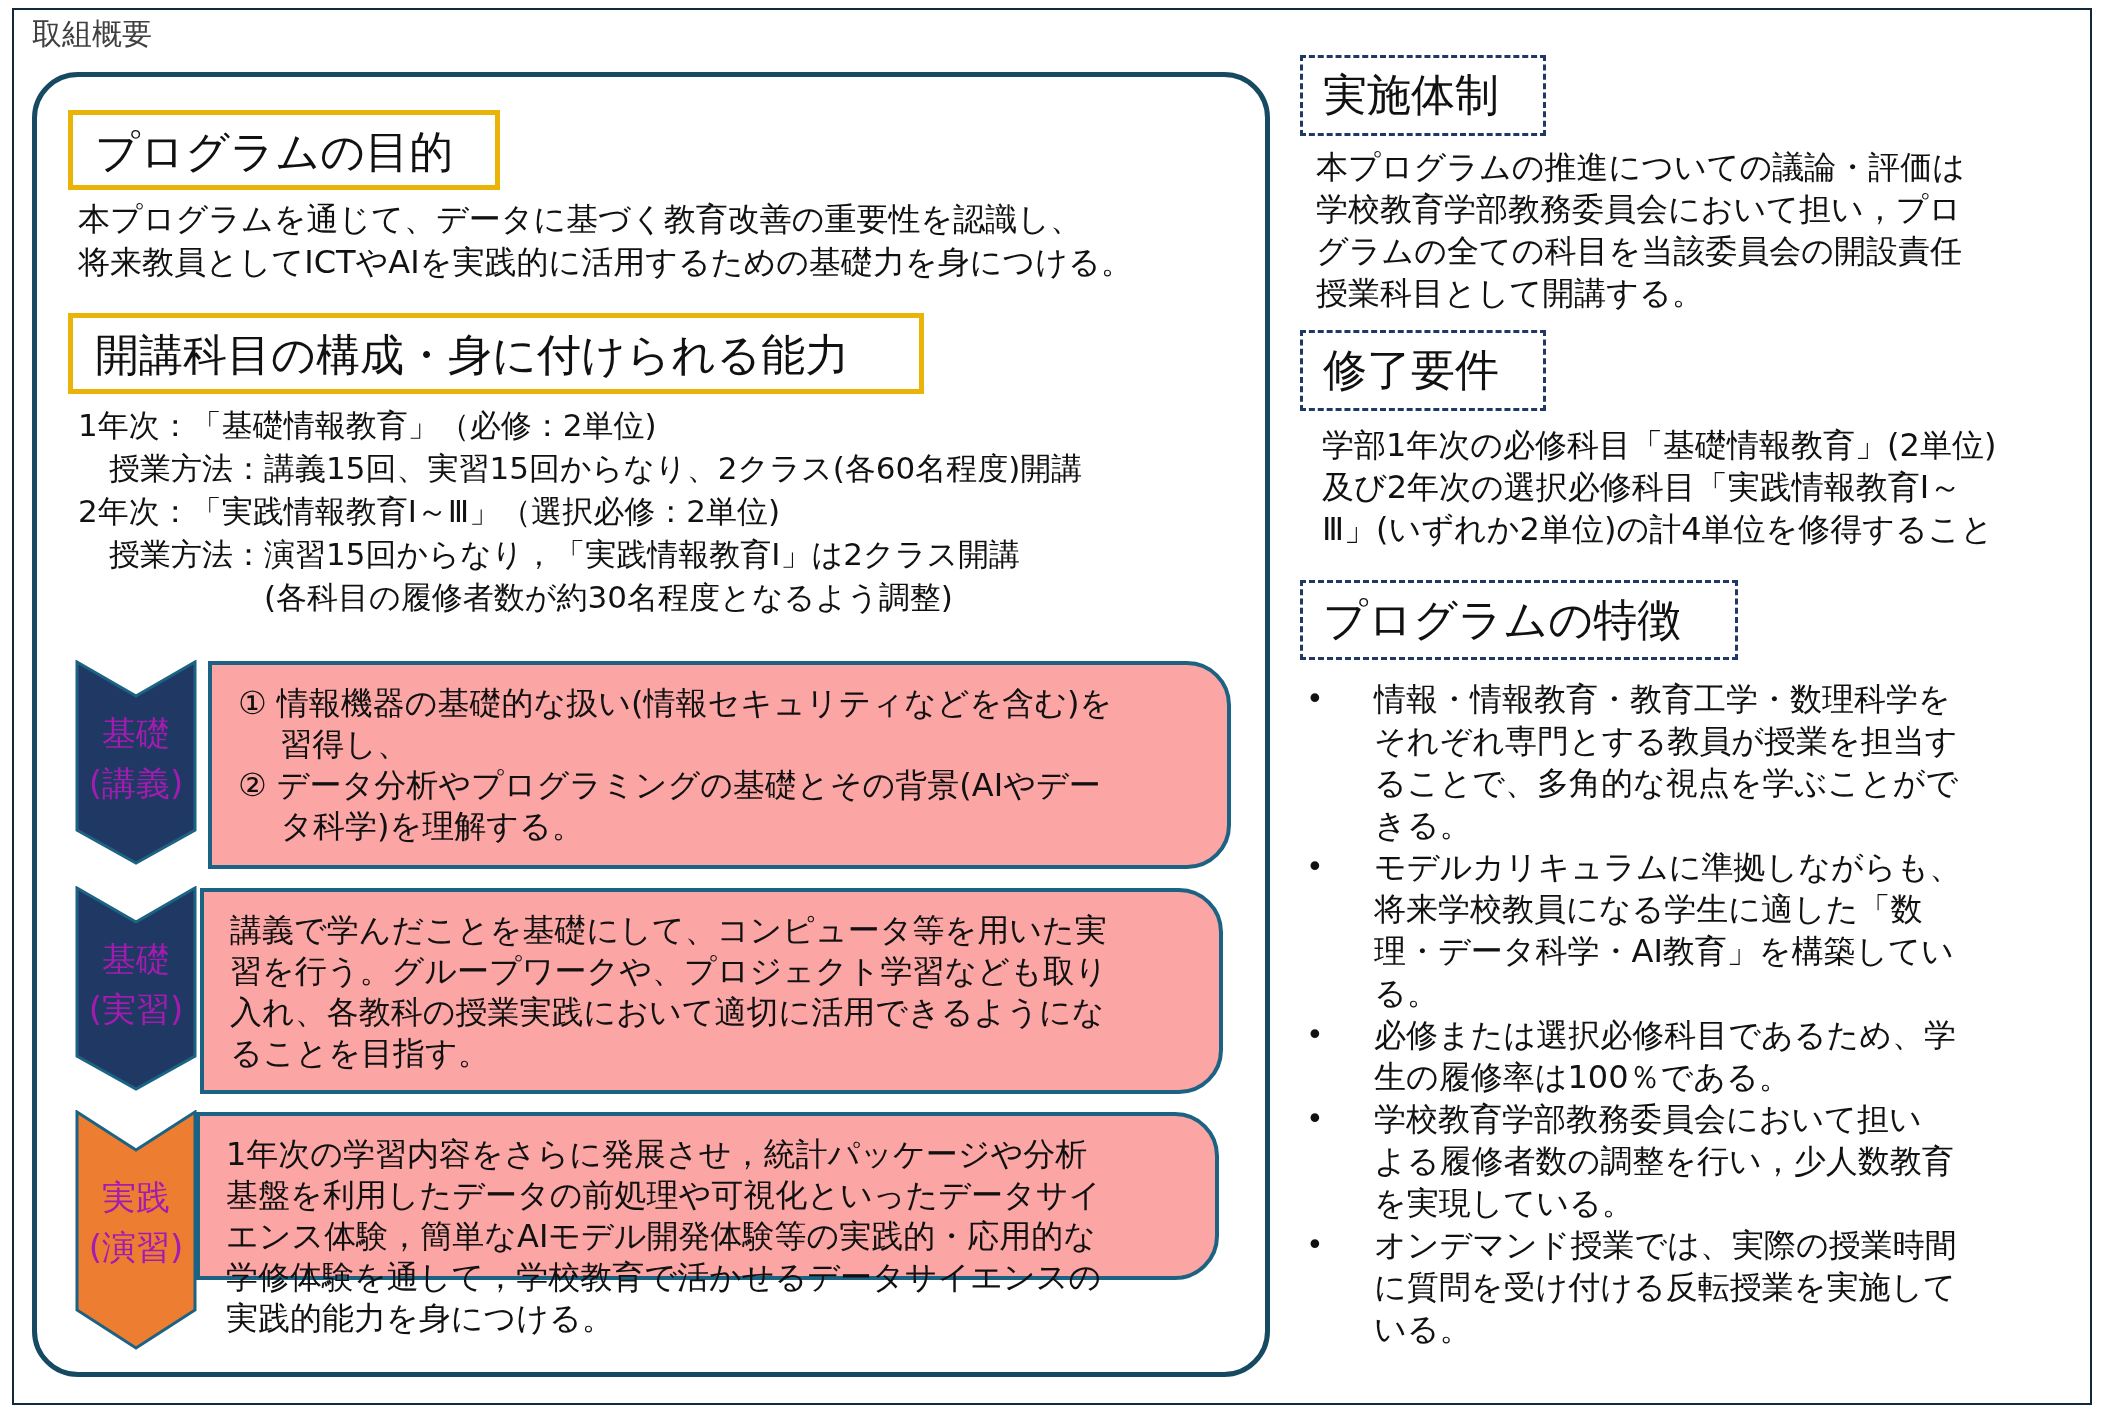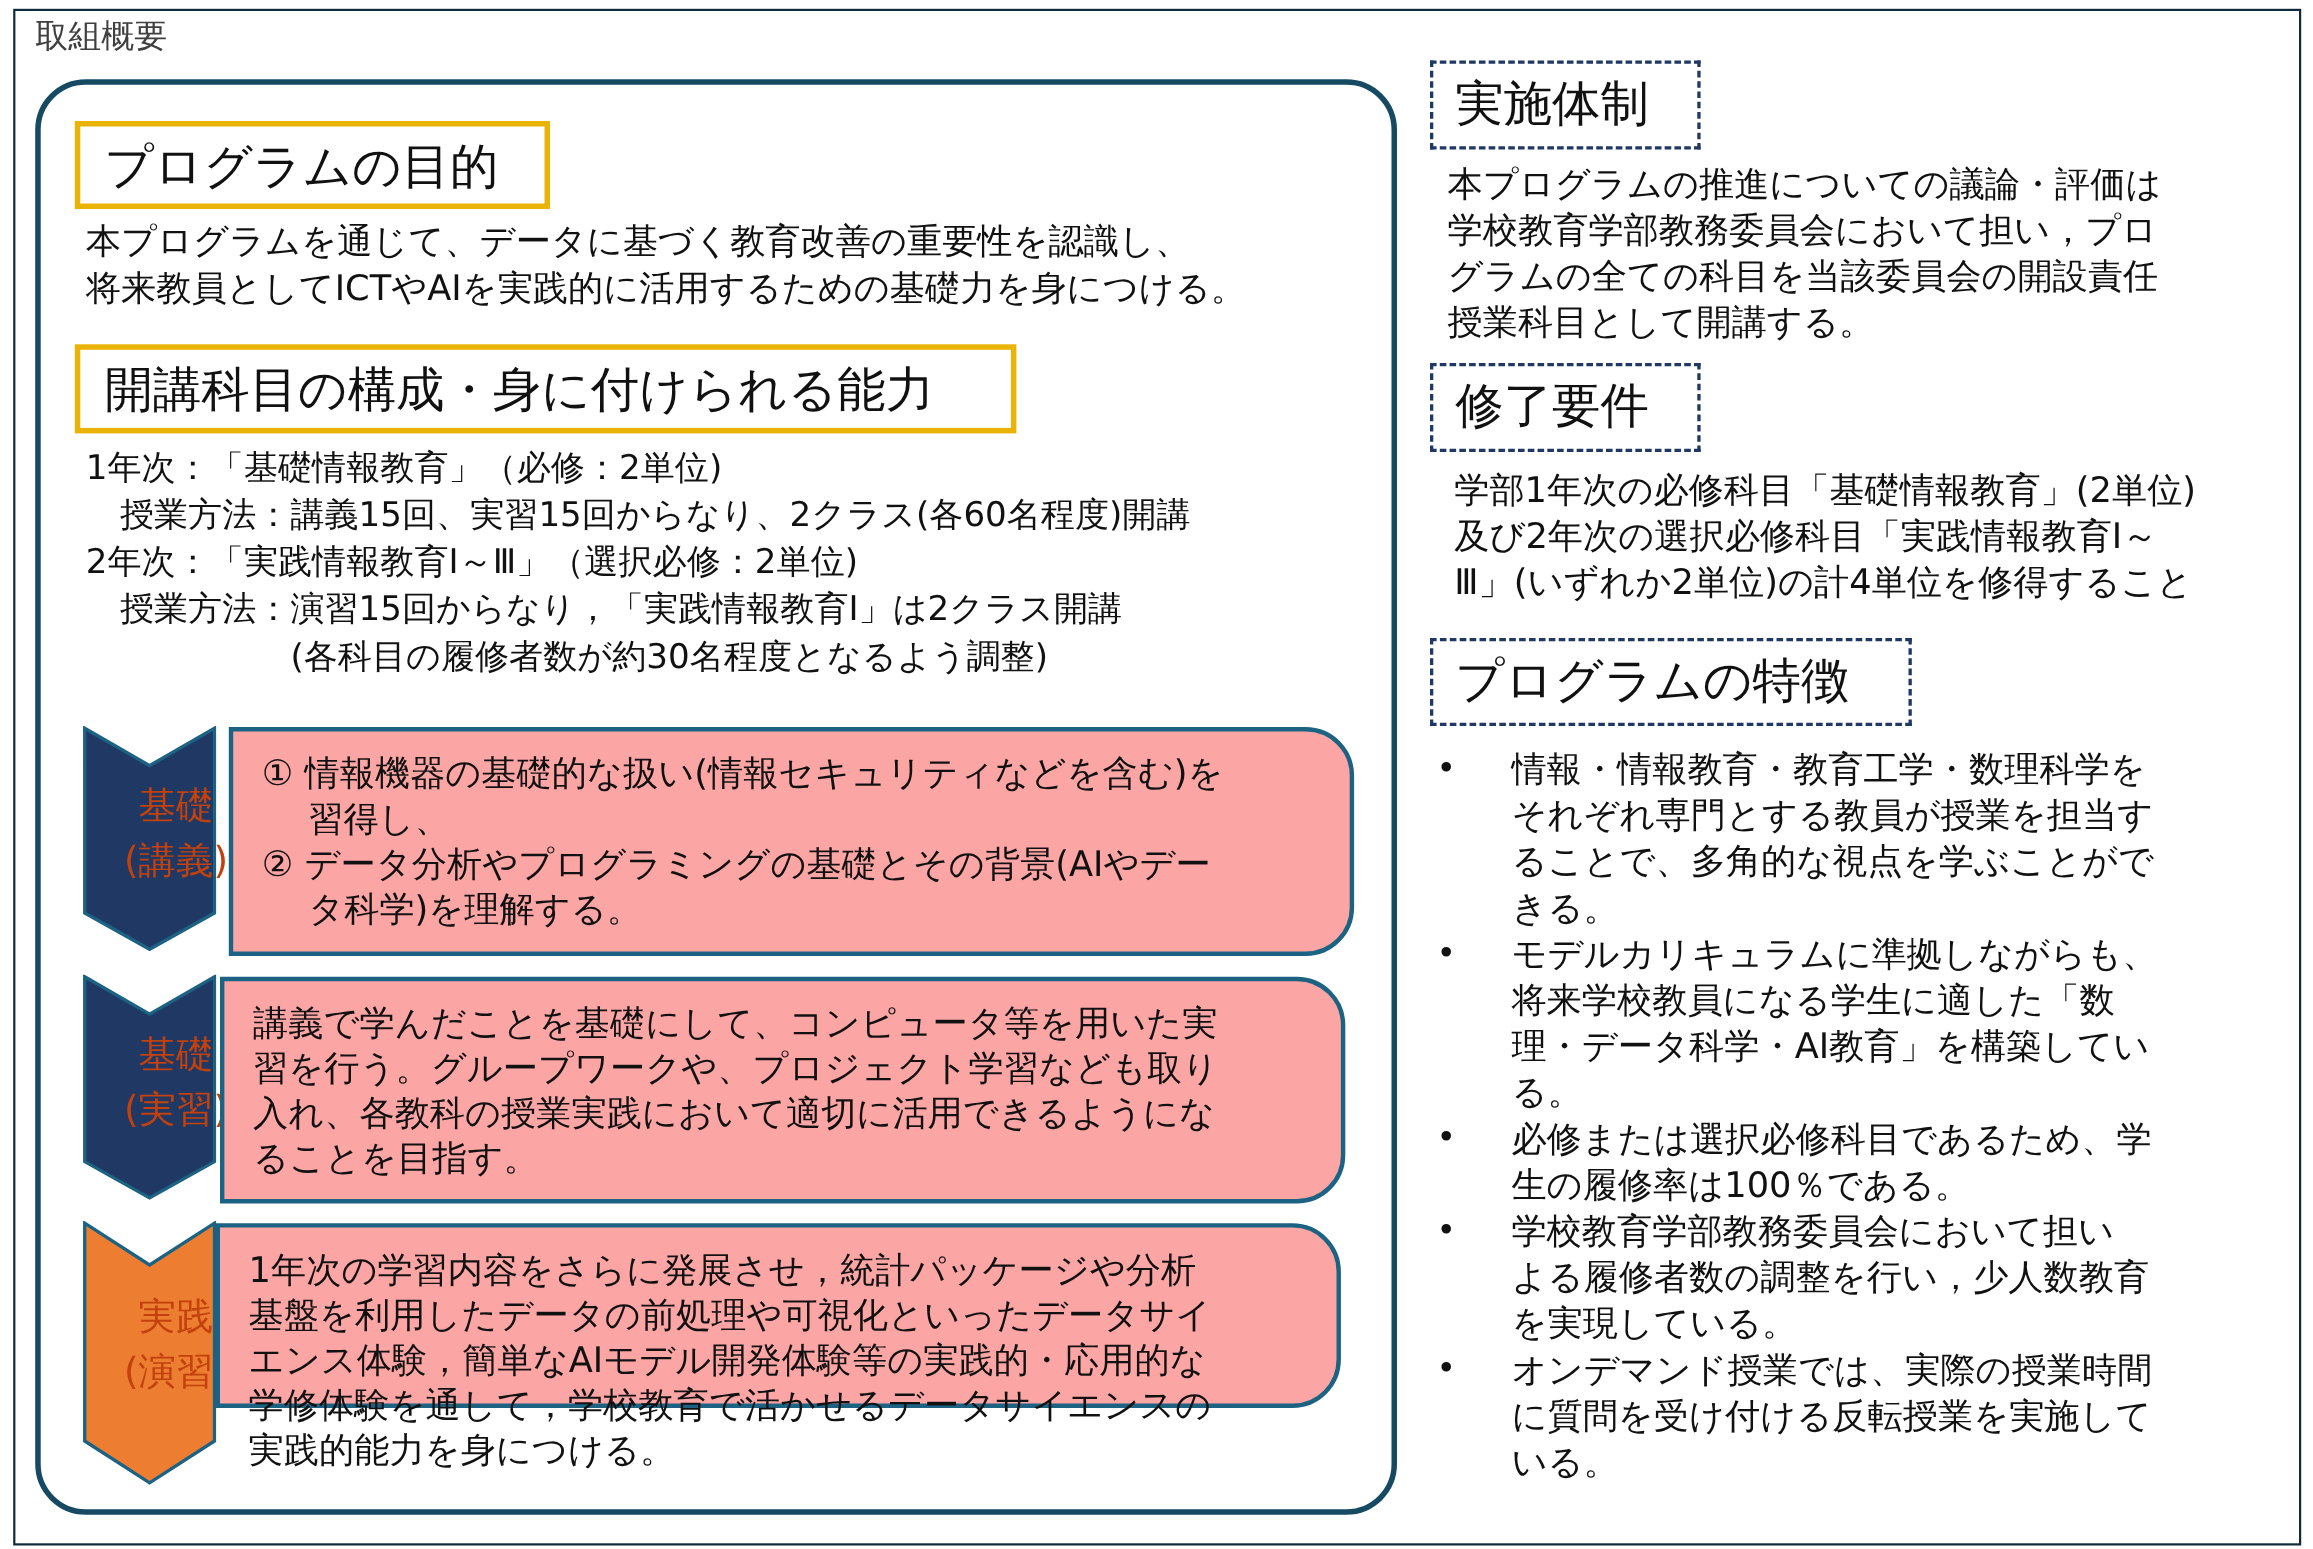--- a/index.html
+++ b/index.html
@@ -7,21 +7,21 @@
          font-family:"DejaVu Sans", "Liberation Sans", sans-serif; color:#111; }
   .abs { position:absolute; box-sizing:border-box; }
   .outer-frame { left:12px; top:8px; width:2080px; height:1397px; border:2px solid #0f2a3a; }
   .page-label { left:32px; top:14px; font-size:30px; line-height:40px; color:#404040; }
   .main-panel { left:32px; top:72px; width:1238px; height:1305px; border:5px solid #164a63; border-radius:46px; }
   .title-box { border:5px solid #eab308; background:#fff; padding:0 0 0 22px; font-size:44px; line-height:74px; white-space:nowrap; }
   .body-text { font-size:32px; line-height:43px; white-space:pre-line; }
   .course-text { font-size:31px; line-height:43px; white-space:pre-line; }
   .chevron { width:122px; }
   .chevron svg { position:absolute; left:0; top:0; }
-  .chevron-label { position:absolute; left:0; width:122px; text-align:center; color:#c2410c; font-size:34px; line-height:50px; white-space:pre-line;margin-left:24px; }
+  .chevron-label { position:absolute; left:0; width:122px; text-align:center; color:#a21caf; font-size:34px; line-height:50px; white-space:pre-line; }
   .content-box { border:4px solid #1c6283; border-radius:0 44px 44px 0; background:#fca5a5; padding:18px 24px 0 26px; font-size:32px; line-height:41px; }
   .content-box .line { white-space:pre-line; }
   .dashed-box { border:3px dashed #1f3864; font-size:44px; line-height:74px; padding-left:20px; white-space:nowrap; }
   .right-text { font-size:32px; line-height:42px; white-space:pre-line; }
   .feat-list { list-style:none; margin:0; padding:0; }
   .feat-item { position:relative; padding-left:78px; font-size:32px; line-height:42px; white-space:pre-line; margin-bottom:0; }
   .feat-bullet { position:absolute; left:10px; top:0; font-size:30px; }
 </style>
 </head>
 <body>

